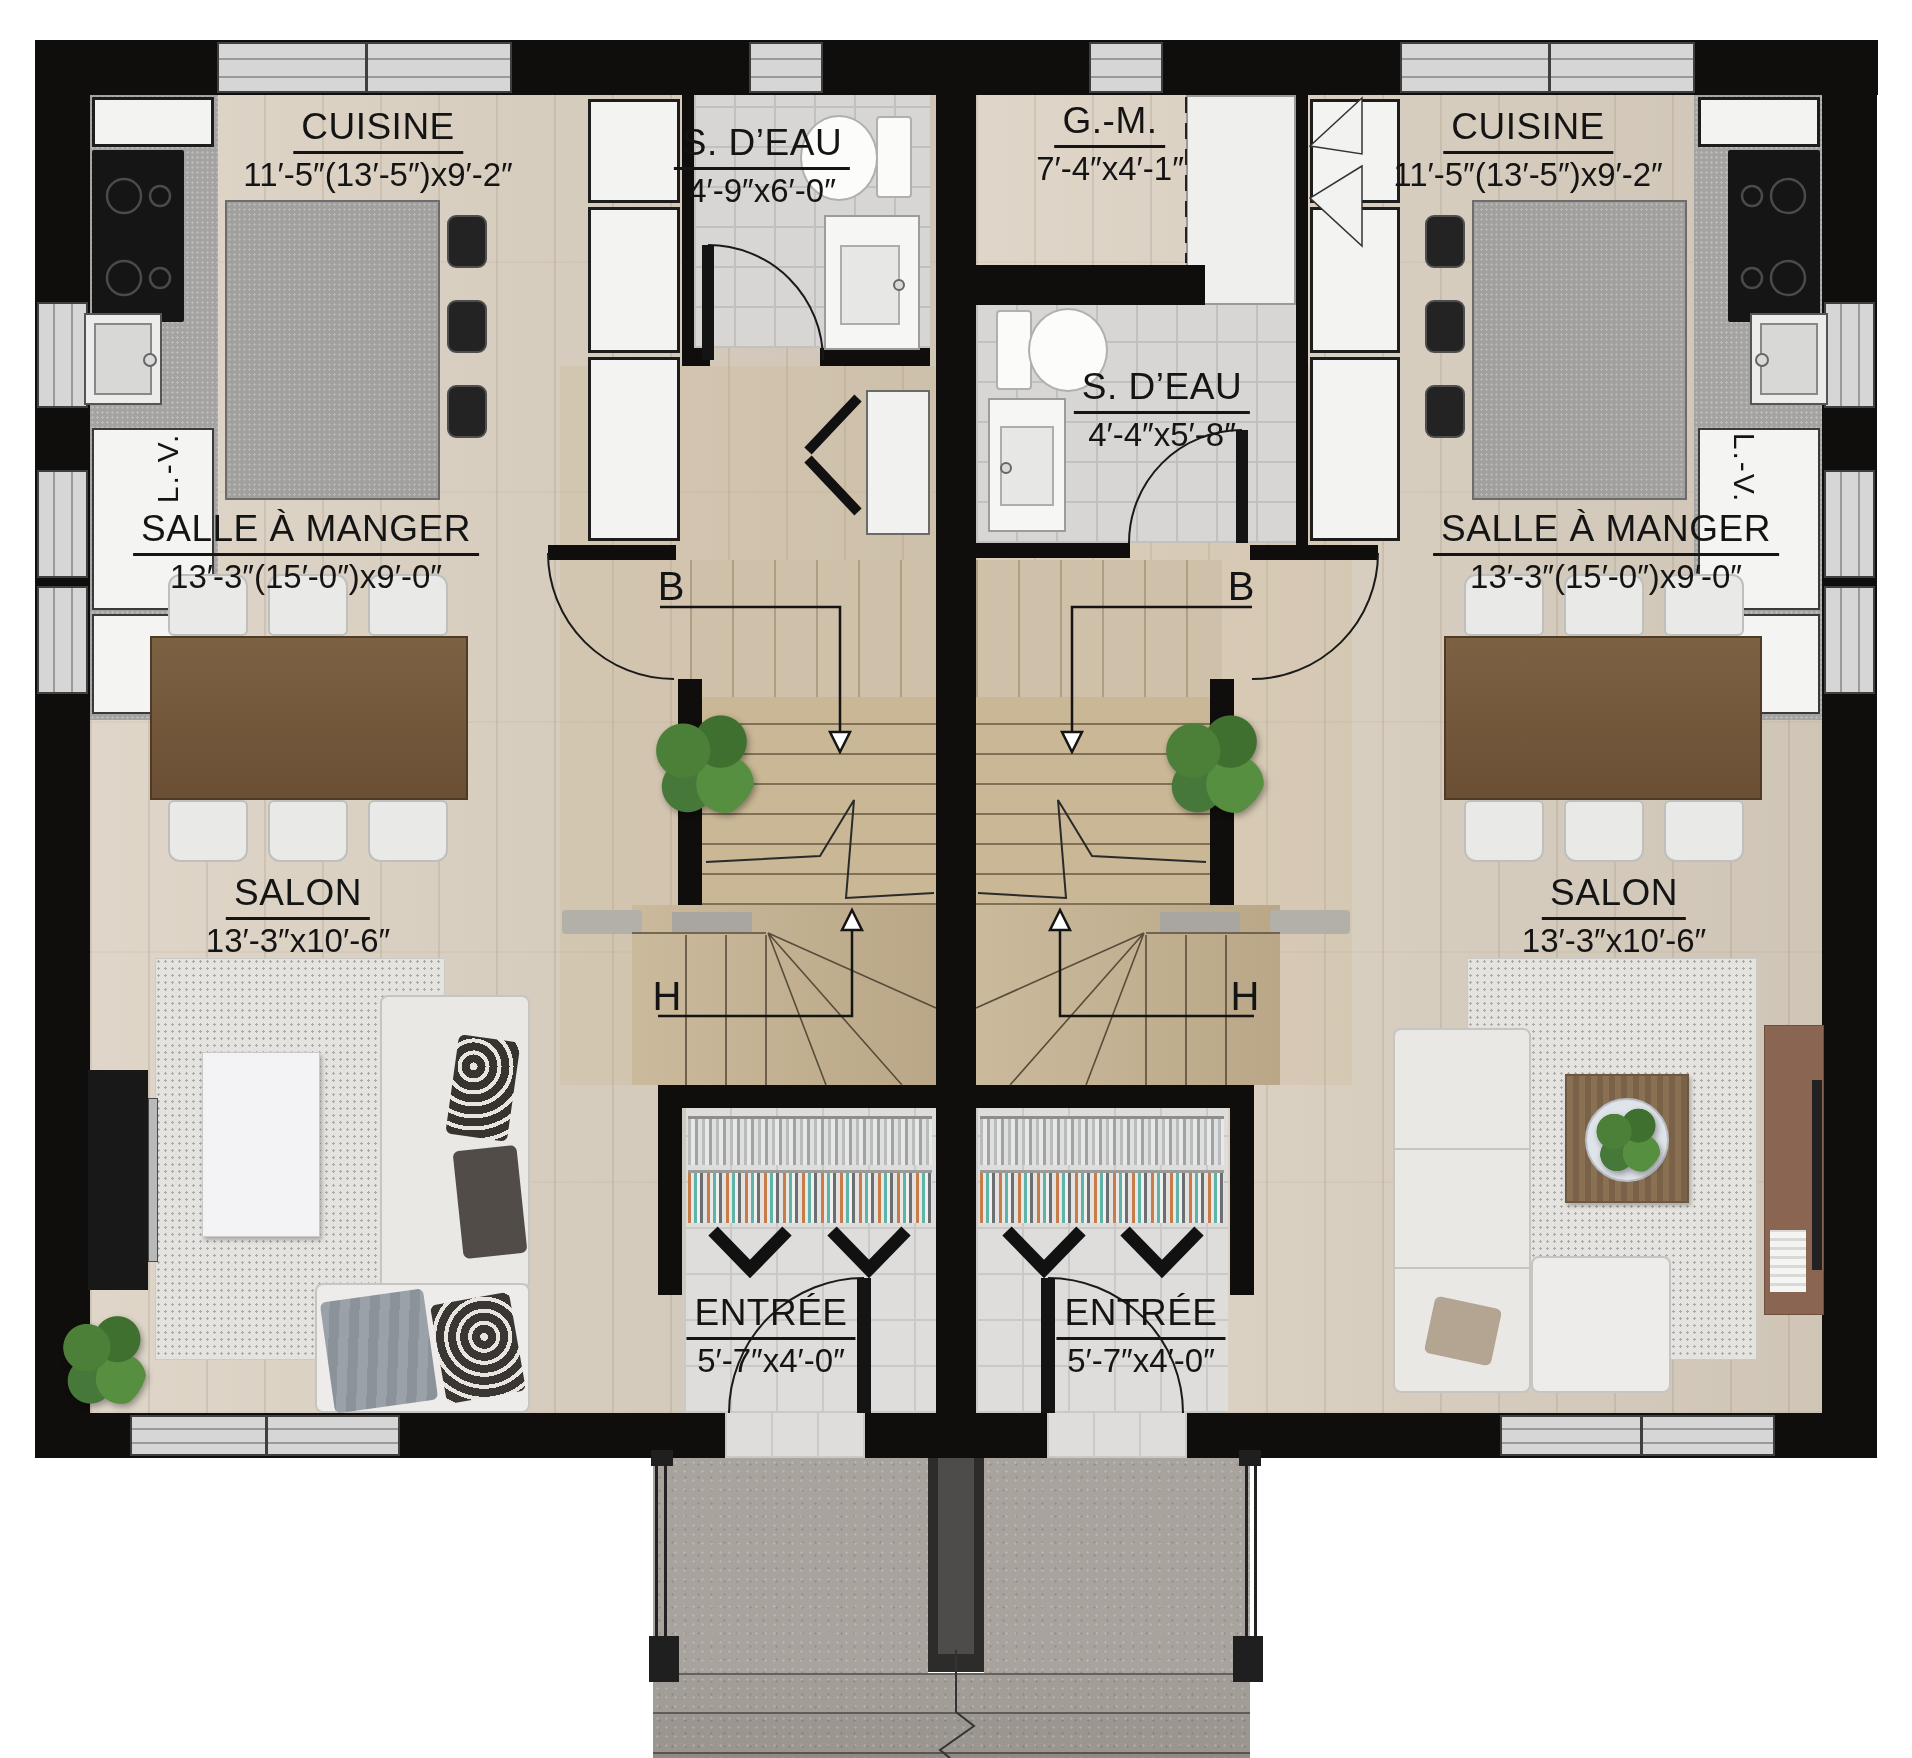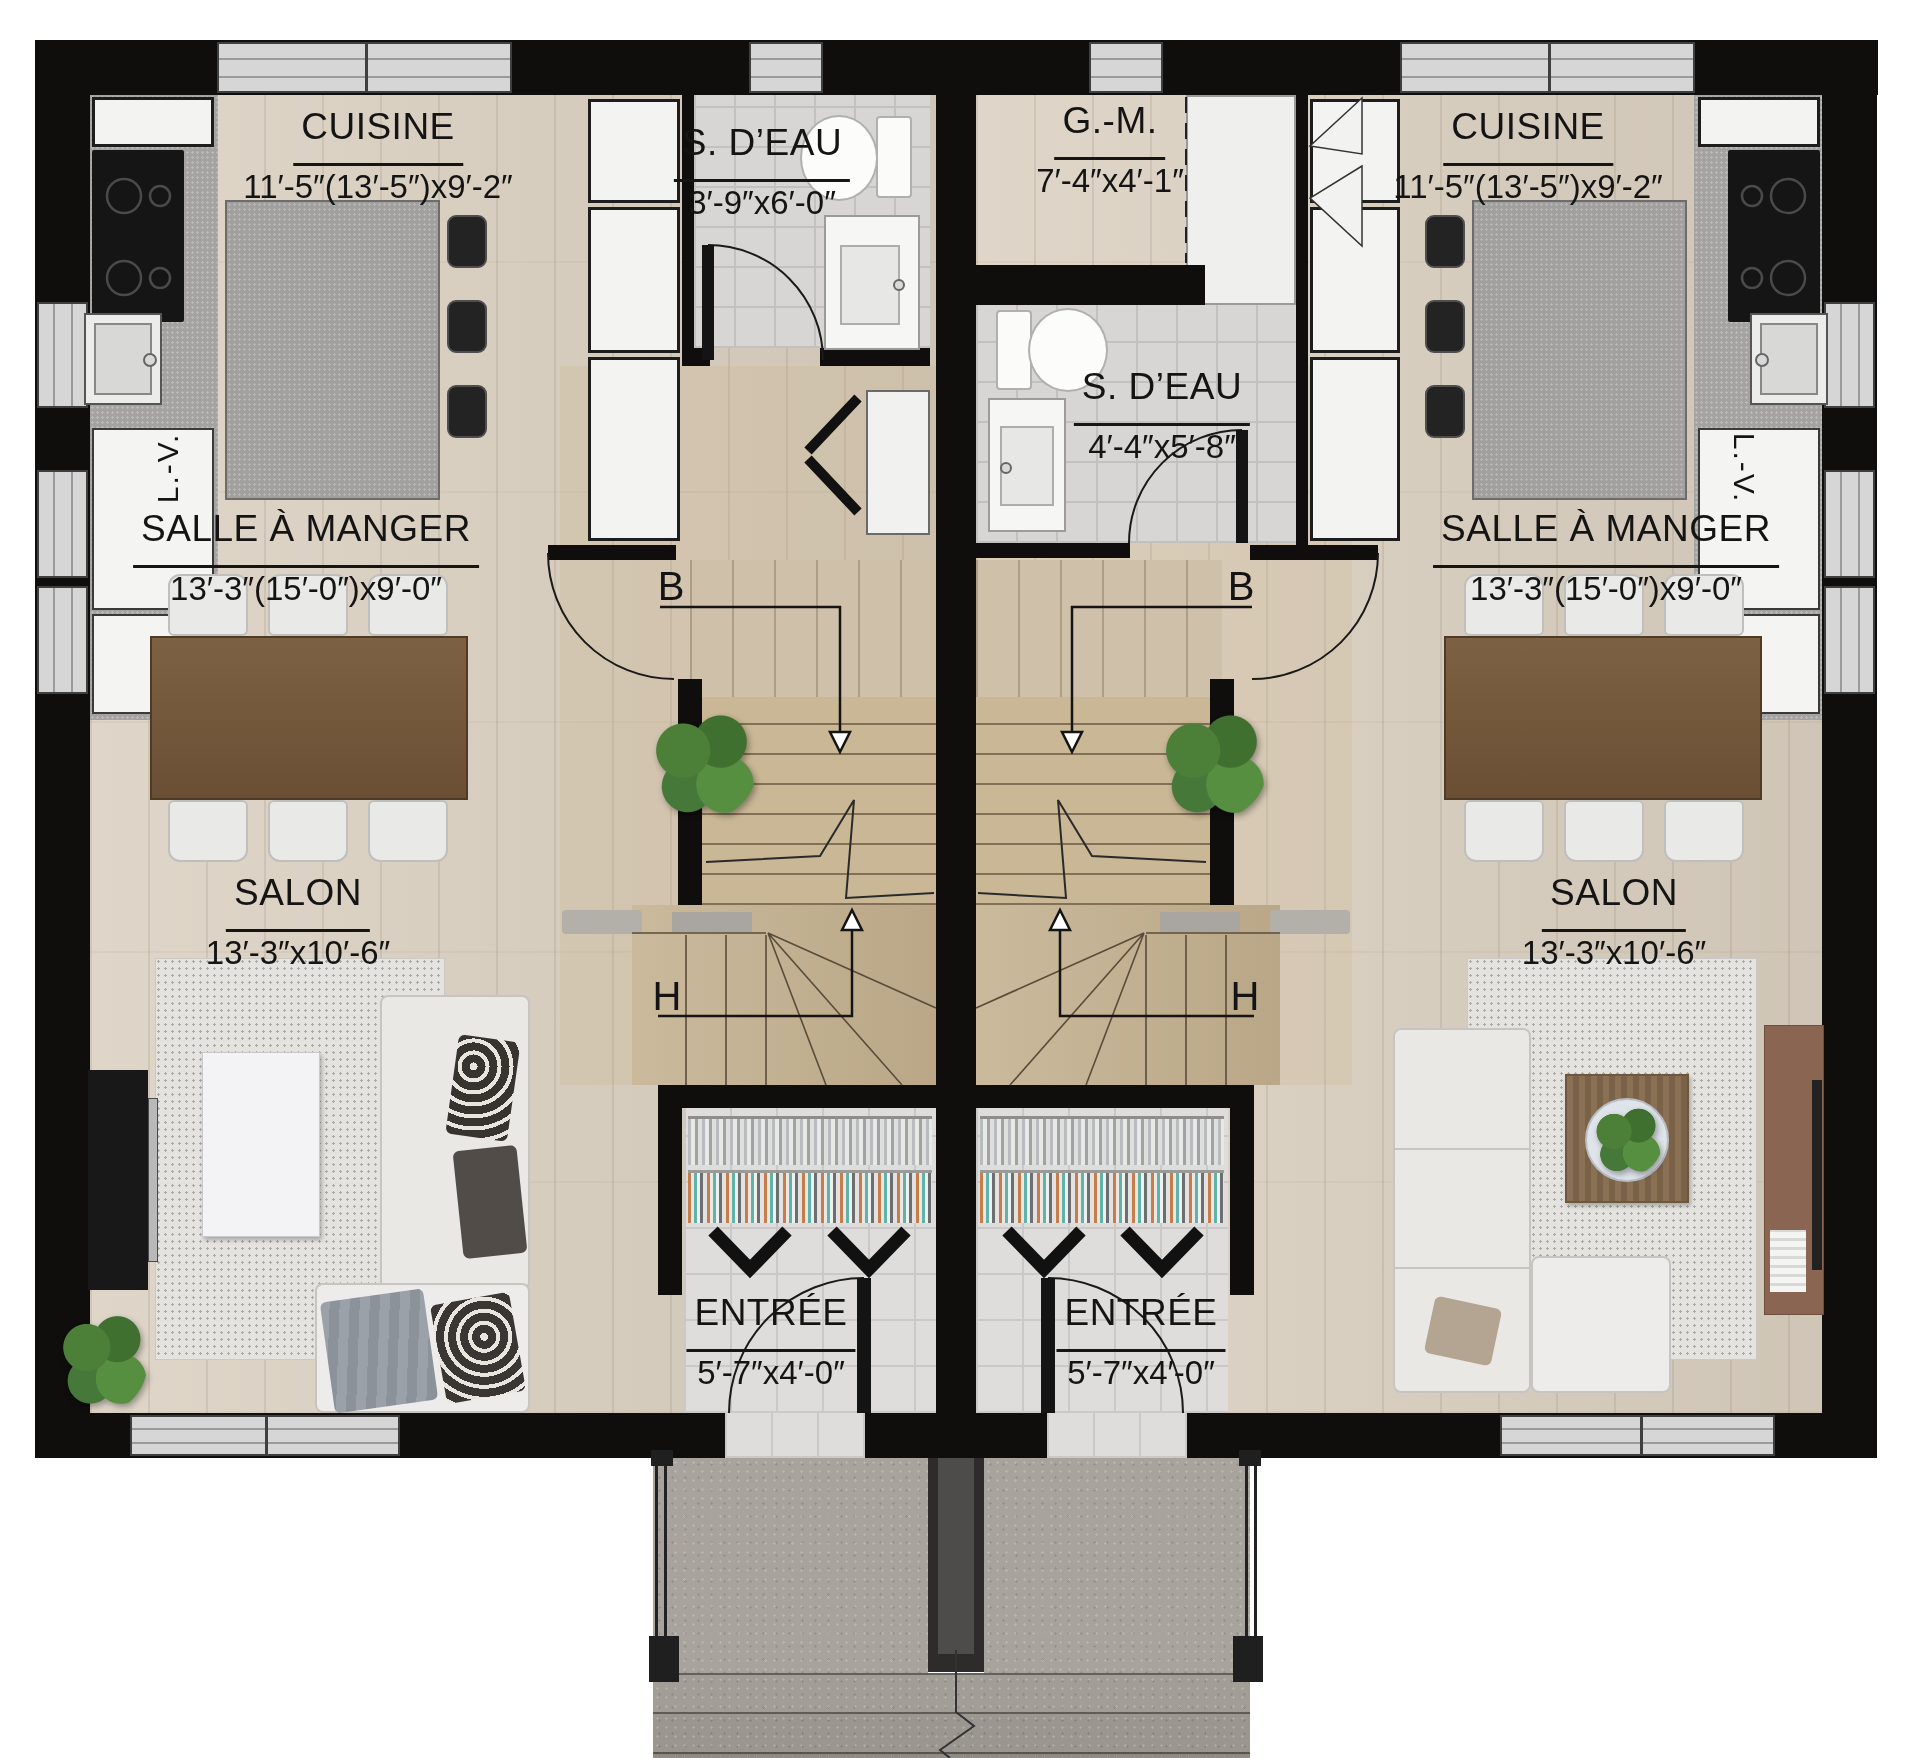--- a/index.html
+++ b/index.html
@@ -24,21 +24,21 @@
         background-image:repeating-linear-gradient(0deg,rgba(70,55,35,.55) 0 2px,transparent 2px 30px);}
   .upstart{position:absolute;background-color:#c3b08e;
         background-image:linear-gradient(90deg,rgba(255,255,255,.12),rgba(0,0,0,.05));}
   .winH,.winV{position:absolute;background:#d6d6d6;border:2px solid #3f3f3f;box-sizing:border-box;}
   .winH{background-image:linear-gradient(#9a9a9a,#9a9a9a),linear-gradient(#9a9a9a,#9a9a9a);
         background-size:100% 2px;background-position:0 30%,0 72%;background-repeat:no-repeat;}
   .winV{background-image:linear-gradient(90deg,#9a9a9a,#9a9a9a),linear-gradient(90deg,#9a9a9a,#9a9a9a);
         background-size:2px 100%;background-position:30% 0,72% 0;background-repeat:no-repeat;}
   .mull{position:absolute;top:0;bottom:0;width:3px;background:#3f3f3f;}
   .lbl{position:absolute;transform:translateX(-50%);text-align:center;white-space:nowrap;z-index:40;}
-  .lbl .t{display:inline-block;font-size:37px;letter-spacing:.5px;border-bottom:3px solid #151515;padding:0 8px 15px;}
+  .lbl .t{display:inline-block;font-size:37px;letter-spacing:.5px;border-bottom:3px solid #151515;padding:0 8px 3px;}
   .lbl .d{font-size:33px;margin-top:2px;}
   .marker{position:absolute;transform:translateX(-50%);font-size:40px;z-index:40;}
   .lv{position:absolute;transform:translate(-50%,-50%) rotate(-90deg);font-size:30px;letter-spacing:2px;z-index:40;}
   .lvr{transform:translate(-50%,-50%) rotate(90deg);}
   .white-box{position:absolute;background:#f3f3f1;border:3px solid #1d1d1d;box-sizing:border-box;}
   .counter{position:absolute;background:#a5a3a1;background-image:radial-gradient(rgba(255,255,255,.25) 1px,transparent 1.2px);background-size:5px 5px;}
   .island{position:absolute;background:#a2a09e;border:2px solid #6e6c6a;box-sizing:border-box;
           background-image:radial-gradient(rgba(255,255,255,.22) 1px,transparent 1.2px);background-size:5px 5px;}
   .stool{position:absolute;width:40px;height:53px;background:#232323;border:2px solid #4e4e4e;border-radius:9px;box-sizing:border-box;}
   .range{position:absolute;background:#151515;border-radius:2px;}
@@ -301,21 +301,21 @@
         <circle cx="1752" cy="278" r="10"></circle>
     </g>
   </svg>
 
   <div class="lbl" style="left:378px;top:106px;">
     <div class="t">CUISINE</div>
     <div class="d">11′-5″(13′-5″)x9′-2″</div>
   </div>
   <div class="lbl" style="left:762px;top:122px;">
     <div class="t">S. D’EAU</div>
-    <div class="d">3′-9″x6′-0″</div>
+    <div class="d">4′-9″x6′-0″</div>
   </div>
   <div class="lbl" style="left:1110px;top:100px;">
     <div class="t">G.-M.</div>
     <div class="d">7′-4″x4′-1″</div>
   </div>
   <div class="lbl" style="left:1528px;top:106px;">
     <div class="t">CUISINE</div>
     <div class="d">11′-5″(13′-5″)x9′-2″</div>
   </div>
   <div class="lbl" style="left:1162px;top:366px;">

